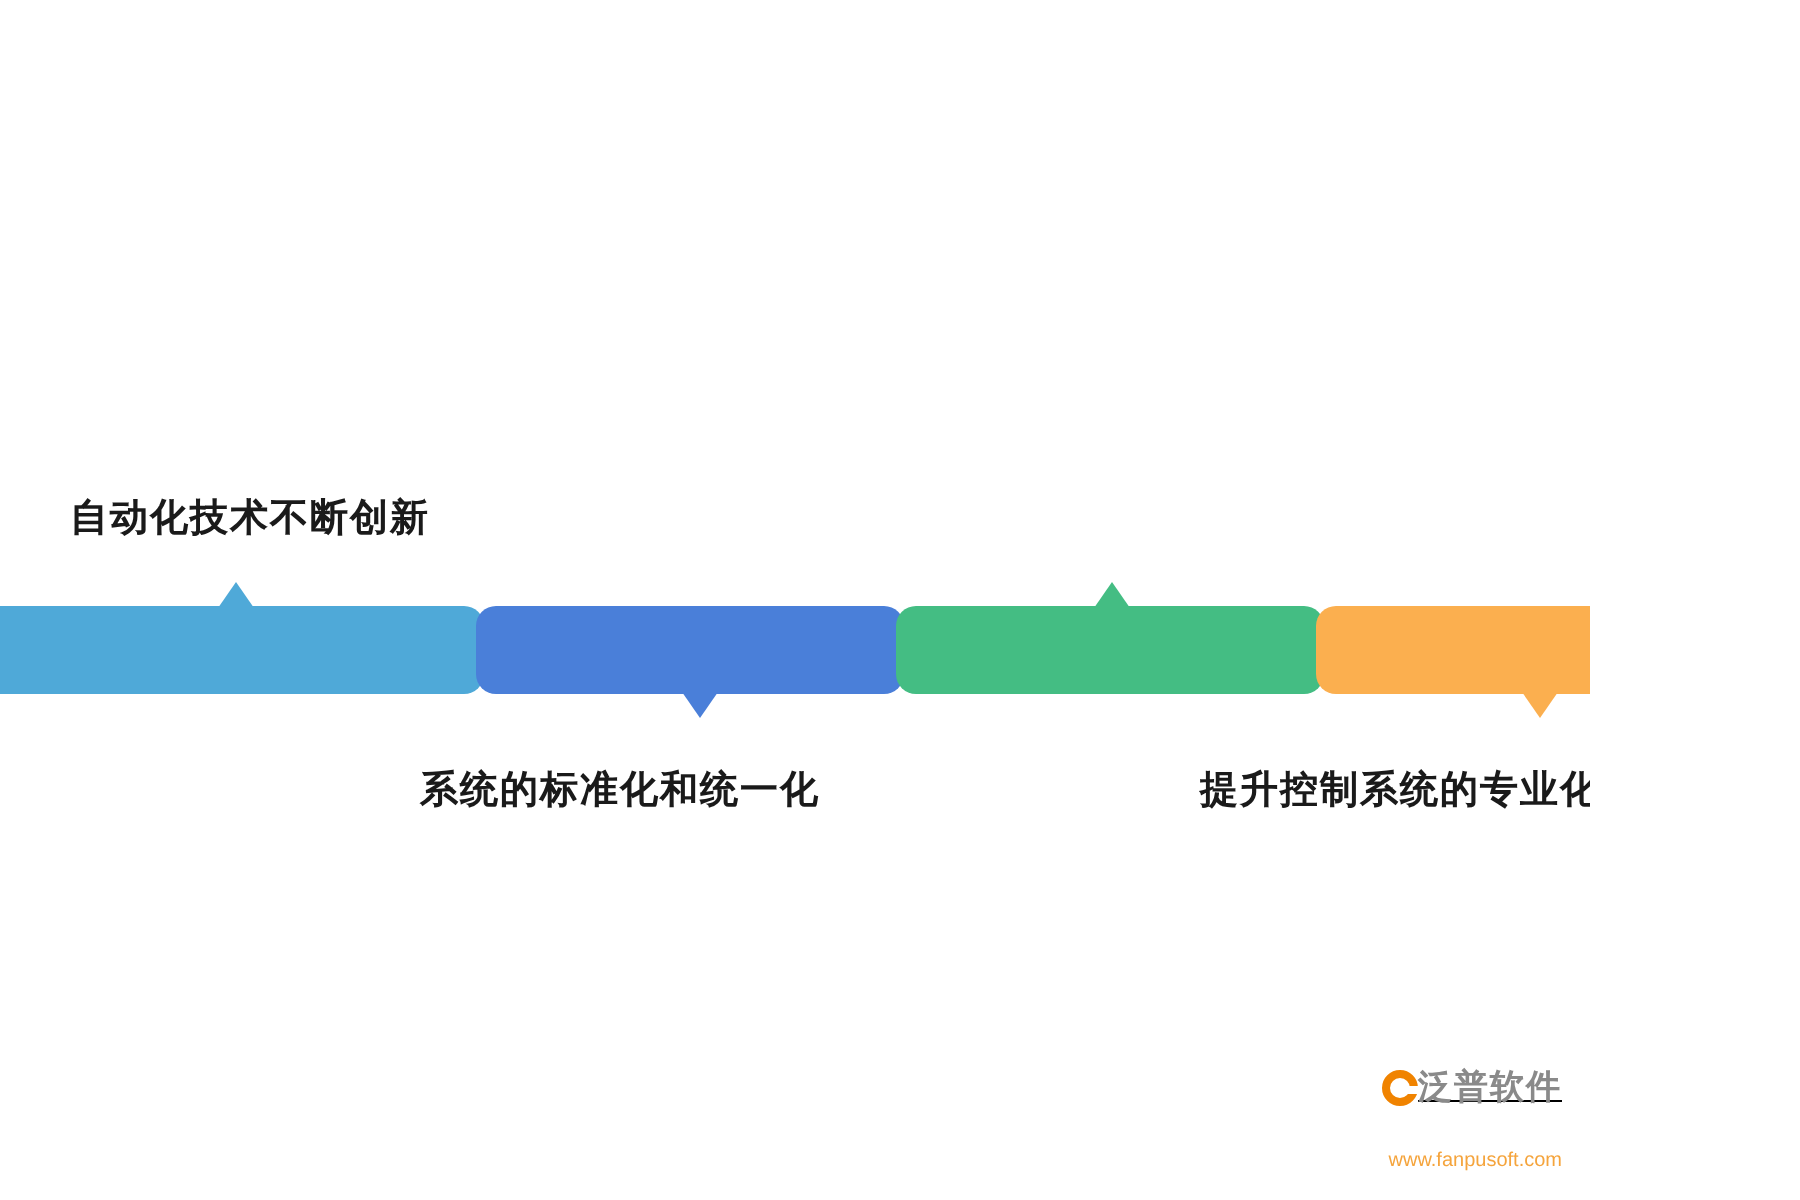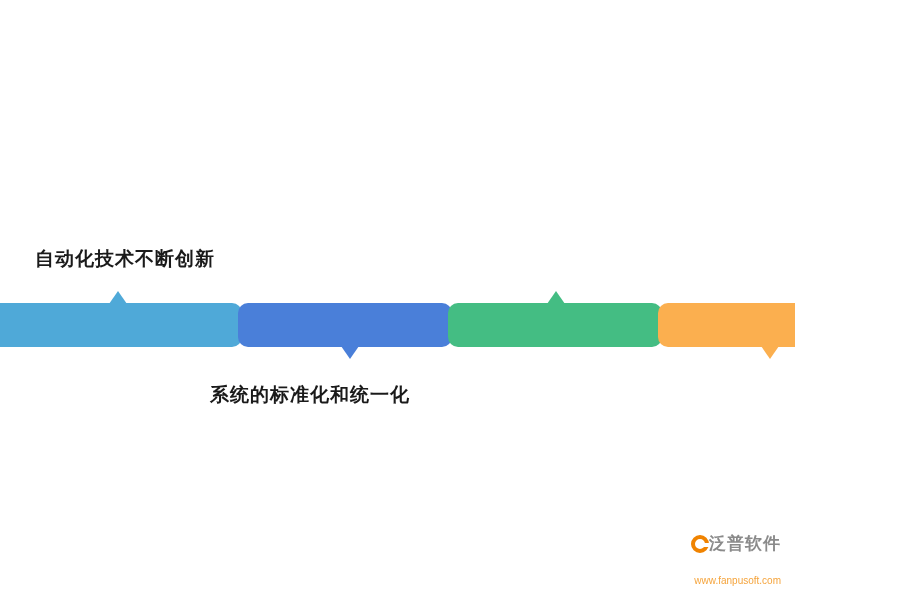--- a/index.html
+++ b/index.html
@@ -68,20 +68,21 @@
     position: absolute;
     right: 14px;
     bottom: 14px;
     text-align: right;
   }
   .wm-row {
     display: flex;
     align-items: center;
     justify-content: flex-end;
     gap: 0;
+    text-decoration: underline;
   }
   .wm-logo {
     width: 18px;
     height: 18px;
     border: 4px solid #f08300;
     border-radius: 50%;
     box-sizing: border-box;
     position: relative;
     display: inline-block;
   }
@@ -116,20 +117,21 @@
   <div class="bar-segment seg-2" style="--c: #44bd83;"></div>
   <div class="bar-segment seg-3" style="--c: #fbaf4f;"></div>
 
   <div class="tri tri-up tri-0" style="--c: #4fa9d8;"></div>
   <div class="tri tri-down tri-1" style="--c: #4a7fd9;"></div>
   <div class="tri tri-up tri-2" style="--c: #44bd83;"></div>
   <div class="tri tri-down tri-3" style="--c: #fbaf4f;"></div>
 
   <div class="callout label-0">自动化技术不断创新</div>
   <div class="callout label-1">系统的标准化和统一化</div>
+  <div class="callout label-3">提升控制系统的专业化</div>
 
   <div class="watermark">
     <div class="wm-row">
       <span class="wm-logo"></span>
       <span class="wm-brand">泛普软件</span>
     </div>
     <div class="wm-url">www.fanpusoft.com</div>
   </div>
 
 </div>

